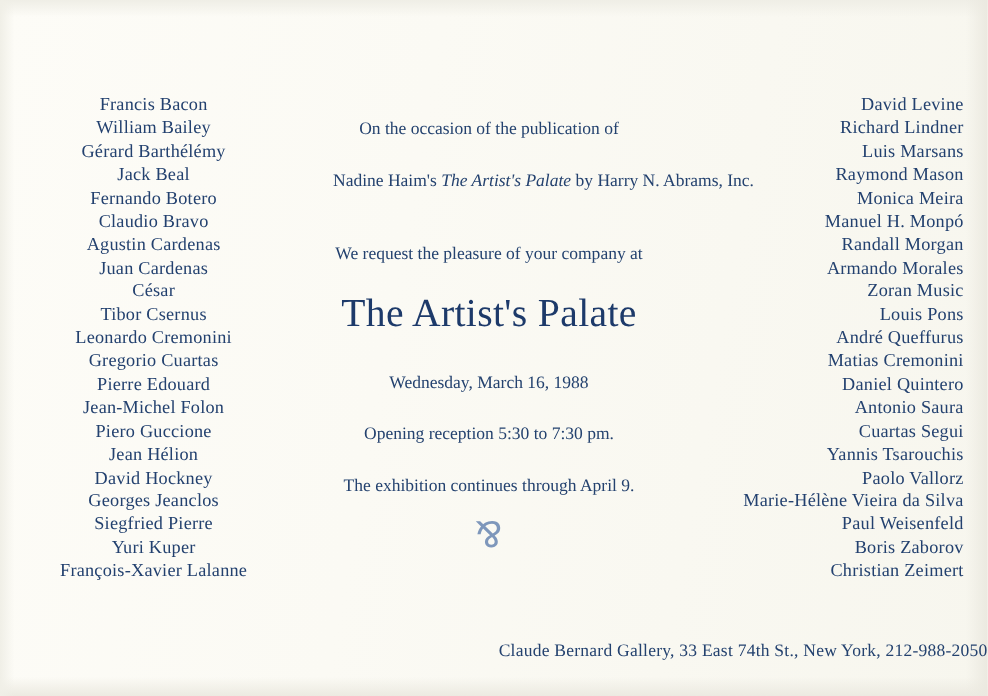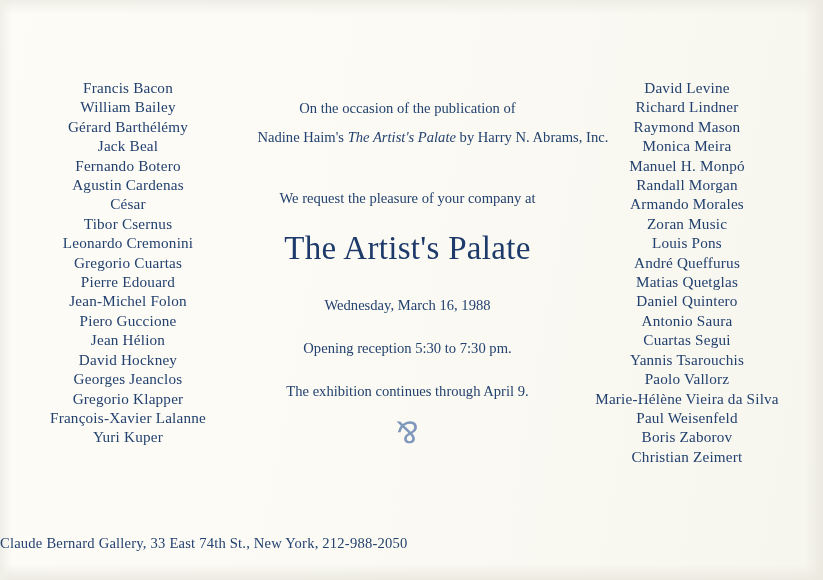--- a/index.html
+++ b/index.html
@@ -63,42 +63,44 @@
     font-size: 15.2px;
     line-height: 19.4px;
     letter-spacing: 0.2px;
     color: #23416f;
   }
   .name-column.left {
     margin-left: 12px;
   }
   .name-column.right {
     margin-right: 20px;
+    text-align: right;
   }
   .name-column .name {
     white-space: nowrap;
   }
 
   .center-block {
     width: 300px;
     text-align: center;
     padding-top: 22px;
   }
   .center-line {
     font-size: 14.6px;
     line-height: 17px;
     color: #24426f;
     margin-bottom: 26px;
     white-space: nowrap;
   }
   .center-line.pub {
-    margin-bottom: 12px;
+    margin-bottom: 26px;
   }
   .center-line.book {
     margin-bottom: 28px;
+    margin-left: 20px;
   }
   .center-line.request {
     margin-bottom: 22px;
     margin-top: 44px;
   }
   .title {
     font-size: 33px;
     line-height: 38px;
     color: #1d3a6a;
     margin: 10px 0 30px 0;
@@ -120,21 +122,21 @@
     font-size: 30px;
     line-height: 30px;
     color: #7e97bb;
   }
 
   .footer {
     position: absolute;
     left: 0;
     bottom: 28px;
     width: 823px;
-    text-align: left;
+    text-align: right;
     font-size: 14.6px;
     color: #24426f;
     letter-spacing: 0.2px;
   }
 
   em, .italic {
     font-style: italic;
   }
 </style>
 </head>
@@ -148,61 +150,64 @@
   <div class="edge-right"></div>
 
   <div class="columns">
 
     <div class="name-column left">
       <div class="name">Francis Bacon</div>
       <div class="name">William Bailey</div>
       <div class="name">Gérard Barthélémy</div>
       <div class="name">Jack Beal</div>
       <div class="name">Fernando Botero</div>
+      <div class="name">Claudio Bravo</div>
       <div class="name">Agustin Cardenas</div>
+      <div class="name">Juan Cardenas</div>
       <div class="name">César</div>
       <div class="name">Tibor Csernus</div>
       <div class="name">Leonardo Cremonini</div>
       <div class="name">Gregorio Cuartas</div>
       <div class="name">Pierre Edouard</div>
       <div class="name">Jean-Michel Folon</div>
       <div class="name">Piero Guccione</div>
       <div class="name">Jean Hélion</div>
       <div class="name">David Hockney</div>
       <div class="name">Georges Jeanclos</div>
-      <div class="name">Gregorio Klapper</div>
+      <div class="name">Siegfried Pierre</div>
+      <div class="name">Yuri Kuper</div>
       <div class="name">François-Xavier Lalanne</div>
-      <div class="name">Yuri Kuper</div>
     </div>
 
     <div class="center-block">
       <div class="center-line pub">On the occasion of the publication of</div>
       <div class="center-line book">
         <span>Nadine Haim's </span><span class="italic">The Artist's Palate</span><span> by Harry N. Abrams, Inc.</span>
       </div>
       <div class="center-line request">We request the pleasure of your company at</div>
       <div class="title">The Artist's Palate</div>
       <div class="center-line date">Wednesday, March 16, 1988</div>
       <div class="center-line reception">Opening reception 5:30 to 7:30 pm.</div>
       <div class="center-line continues">The exhibition continues through April 9.</div>
       <div class="ornament">⅋</div>
     </div>
 
     <div class="name-column right">
       <div class="name">David Levine</div>
       <div class="name">Richard Lindner</div>
+      <div class="name">Luis Marsans</div>
       <div class="name">Raymond Mason</div>
       <div class="name">Monica Meira</div>
       <div class="name">Manuel H. Monpó</div>
       <div class="name">Randall Morgan</div>
       <div class="name">Armando Morales</div>
       <div class="name">Zoran Music</div>
       <div class="name">Louis Pons</div>
       <div class="name">André Queffurus</div>
-      <div class="name">Matias Quetglas</div>
+      <div class="name">Matias Cremonini</div>
       <div class="name">Daniel Quintero</div>
       <div class="name">Antonio Saura</div>
       <div class="name">Cuartas Segui</div>
       <div class="name">Yannis Tsarouchis</div>
       <div class="name">Paolo Vallorz</div>
       <div class="name">Marie-Hélène Vieira da Silva</div>
       <div class="name">Paul Weisenfeld</div>
       <div class="name">Boris Zaborov</div>
       <div class="name">Christian Zeimert</div>
     </div>

